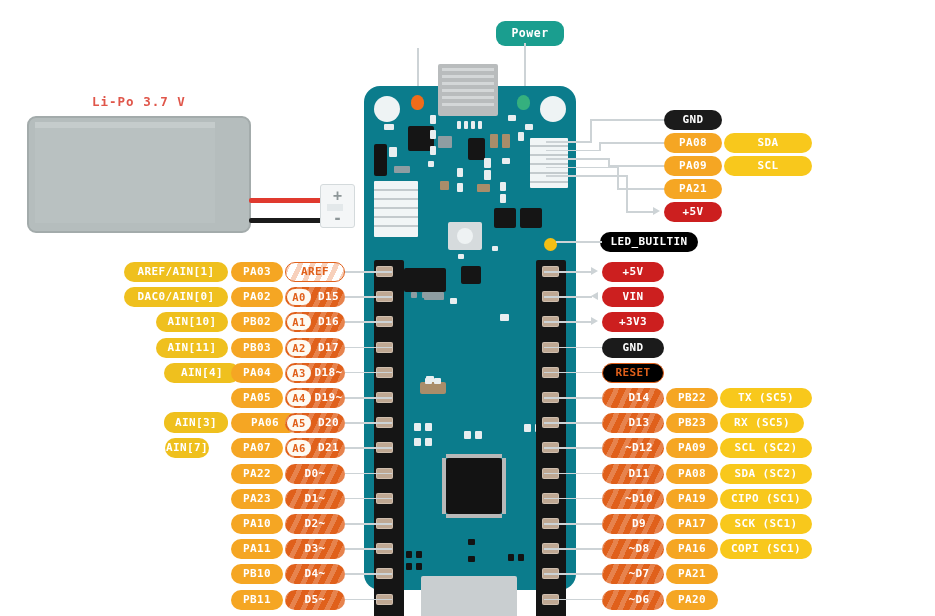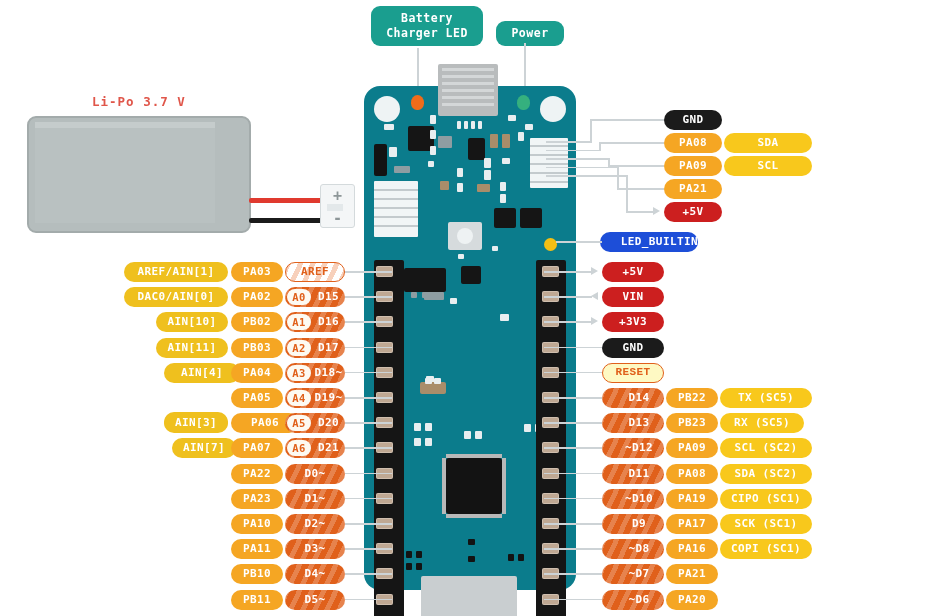--- a/index.html
+++ b/index.html
@@ -13,39 +13,39 @@
   .badge{
     position:absolute;height:20px;line-height:20px;border-radius:10px;
     font-size:11px;font-weight:bold;letter-spacing:.4px;
     color:#ffffff;text-align:center;white-space:nowrap;box-sizing:border-box;
   }
   .b-gold{background:#efc01e;}
   .b-orange{background:#f5a623;}
   .b-yellow{background:#f8c81c;}
   .b-red{background:#cc1f1f;}
   .b-black{background:#1b1b1b;}
-  .b-teal{background:#1d4ed8;text-align:right;}
+  .b-teal{background:#000000;}
   .b-stripe{
     background:
       repeating-linear-gradient(115deg,
         rgba(255,255,255,.22) 0 5px,
         rgba(255,255,255,0) 5px 11px),
       #e0601b;
     padding-left: 12px;
   }
   .b-white-stripe{
     background:
       repeating-linear-gradient(115deg,
         rgba(230,100,30,.30) 0 5px,
         rgba(255,255,255,0) 5px 11px),
       #ffffff;
     color:#e0601b;border:1.4px solid #e0601b;line-height:17px;
   }
   .b-outline{
-    background:#fef9c3;color:#e0601b;border:1.4px solid #e0601b;line-height:17px;font-family:Liberation Mono, monospace;
+    background:#000000;color:#e0601b;border:1.4px solid #e0601b;line-height:17px;
   }
   .sub-white{
     position:absolute;left:2px;top:2px;height:16px;line-height:16px;width:24px;
     background:#fdfaf2;color:#e0601b;border-radius:8px;font-size:10.5px;
     font-weight:bold;text-align:center;
   }
 
   
   .ln{position:absolute;background:#cdd3d6;}
   .ln-h{height:1.6px;}
@@ -113,22 +113,20 @@
     <div class="batt-face"></div>
   </div>
   <div class="wire" style="left:249px;top:198px;width:75px;background:#e03a2f;"></div>
   <div class="wire" style="left:249px;top:218px;width:75px;background:#1b1b1b;"></div>
   <div class="conn-plug">
     <div class="plug-sym" style="top:4px;">+</div>
     <div class="plug-slot"></div>
     <div class="plug-sym" style="top:26px;">-</div>
   </div>
 
-  <div class="tag" style="left:371px;top:6px;width:94px;">Battery
-Charger LED</div>
   <div class="tagline" style="left:417px;top:48px;height:54px;"></div>
 
   <div class="tag" style="left:496px;top:21px;width:50px;">Power</div>
   <div class="tagline" style="left:524px;top:43px;height:60px;"></div>
 
   <div class="board">
     <div class="mount" style="left:10px;top:10px;"></div>
     <div class="mount" style="right:10px;top:10px;"></div>
     <div class="mount" style="left:10px;bottom:10px;"></div>
     <div class="mount" style="right:10px;bottom:10px;"></div>
@@ -368,21 +366,21 @@
       <div class="badge b-stripe" style="left: 285px; top: 388px; width: 60px;">
         <span class="sub-white">A4</span>
         <span style="position: absolute; left: 27px; right: 0px; top: 0px;">D19~</span>
       </div>
       <div class="badge b-gold" style="left: 164px; top: 413.2px; width: 64px;">AIN[3]</div>
       <div class="badge b-orange" style="left: 231px; top: 413.2px; width: 68px;">PA06</div>
       <div class="badge b-stripe" style="left: 285px; top: 413.2px; width: 60px;">
         <span class="sub-white">A5</span>
         <span style="position: absolute; left: 27px; right: 0px; top: 0px;">D20</span>
       </div>
-      <div class="badge b-gold" style="left: 172px; top: 438.4px; width: 64px;">AIN[7]</div>
+      <div class="badge b-gold" style="left: 165px; top: 438.4px; width: 44px;">AIN[7]</div>
       <div class="badge b-orange" style="left: 231px; top: 438.4px; width: 52px;">PA07</div>
       <div class="badge b-stripe" style="left: 285px; top: 438.4px; width: 60px;">
         <span class="sub-white">A6</span>
         <span style="position: absolute; left: 27px; right: 0px; top: 0px;">D21</span>
       </div>
       <div class="badge b-orange" style="left: 231px; top: 463.6px; width: 52px;">PA22</div>
       <div class="badge b-stripe" style="left: 285px; top: 463.6px; width: 60px;">
         <span style="position: absolute; left: 0px; right: 0px; top: 0px;">D0~</span>
       </div>
       <div class="badge b-orange" style="left: 231px; top: 488.8px; width: 52px;">PA23</div>

